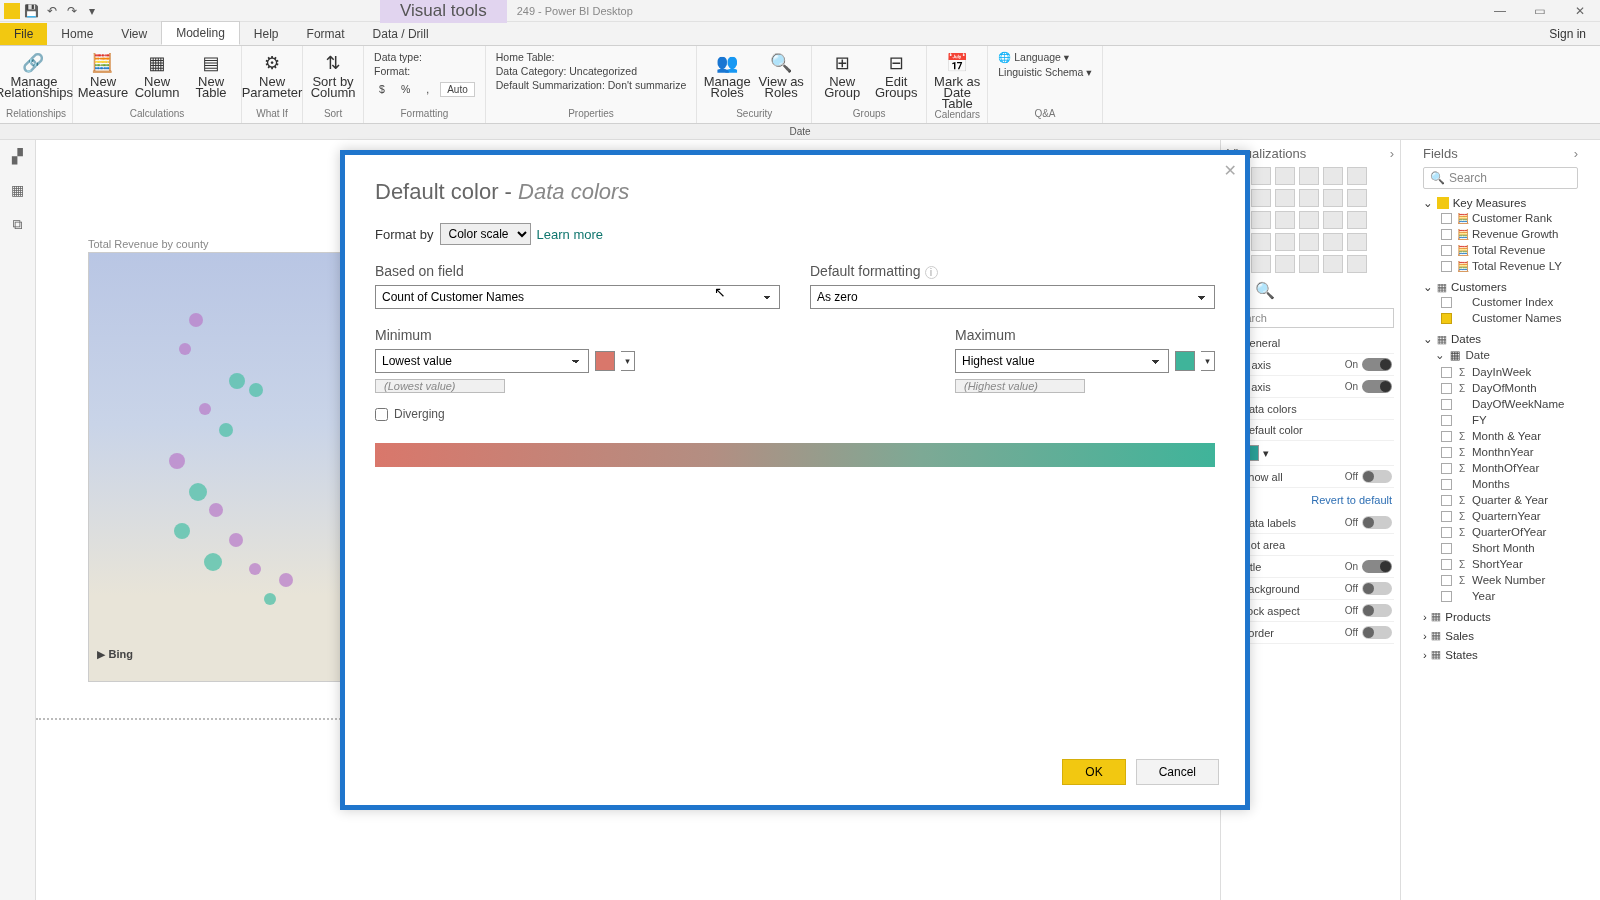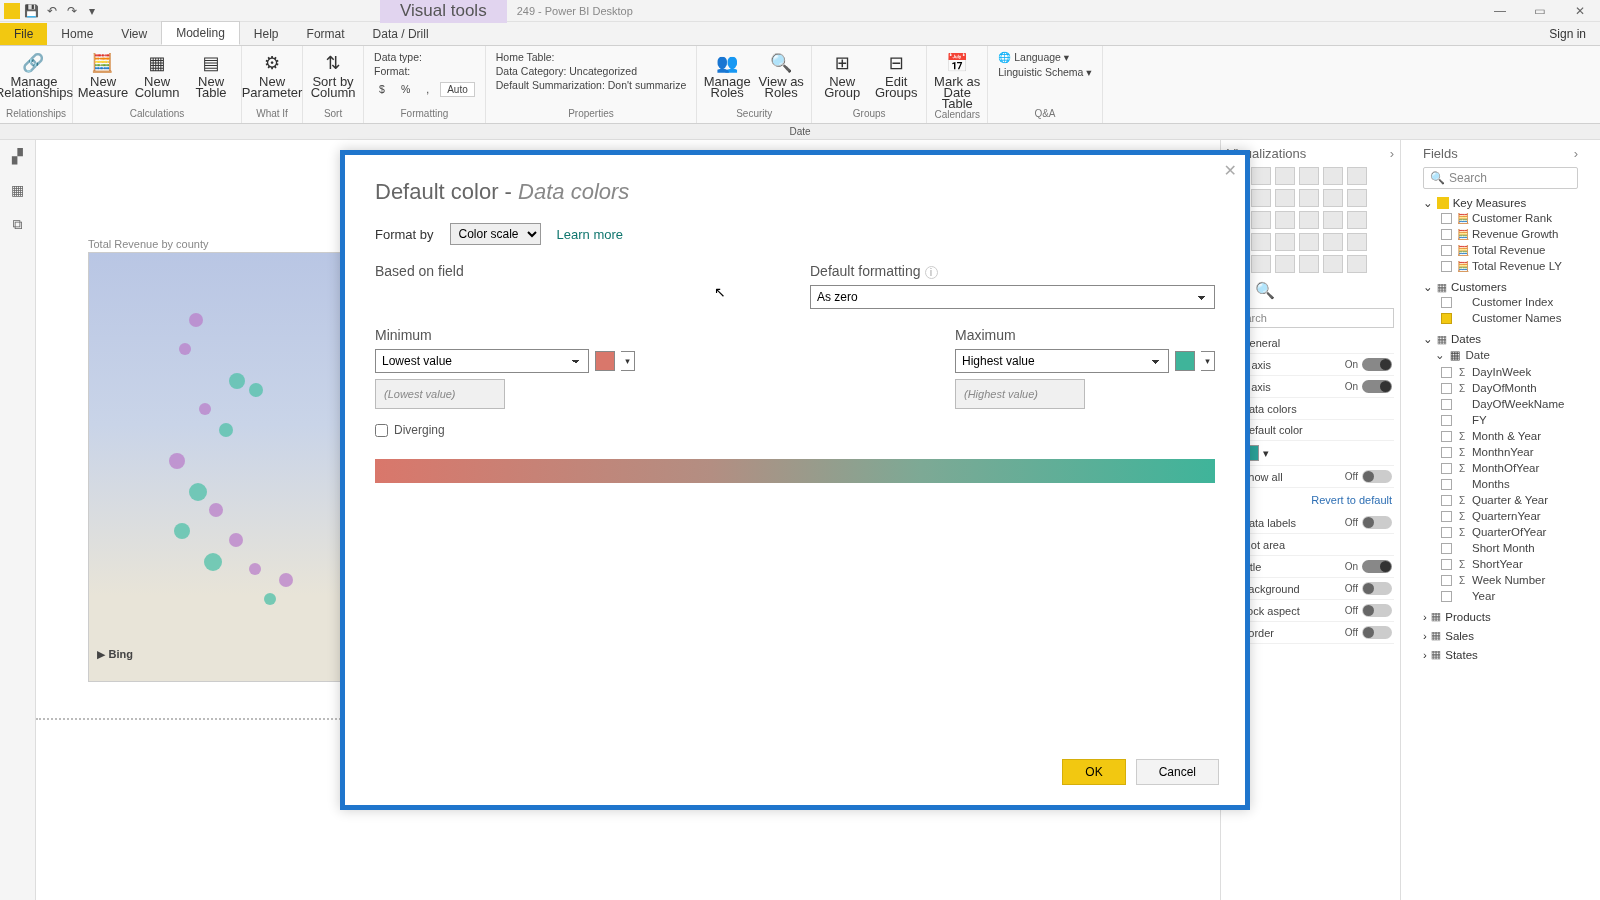--- a/index.html
+++ b/index.html
@@ -76,35 +76,35 @@
 .fld-item{display:flex;align-items:center;gap:5px;padding:2px 0 2px 18px;color:#444;cursor:pointer}
 .fld-item .cb{width:11px;height:11px;border:1px solid #aaa;display:inline-block}
 .fld-item .cb.y{background:#f2c811;border-color:#c9a20c}
 .fld-item .sig{color:#666;font-size:10px;width:10px;text-align:center}
 
 .modal-wrap{position:absolute;left:340px;top:150px;width:910px;height:660px;border:5px solid #1f75cc;background:#fff;box-shadow:0 0 12px rgba(0,0,0,.2);z-index:50}
 .modal{padding:24px 30px;position:relative;height:100%}
 .modal .close{position:absolute;right:8px;top:6px;color:#aaa;font-size:16px;cursor:pointer}
 .modal h1{font-weight:300;font-size:22px;color:#666}
 .modal h1 i{font-style:italic;color:#888}
-.formatby{margin-top:18px;display:flex;align-items:center;gap:16px;font-size:13px}
+.formatby{margin-top:18px;display:flex;align-items:center;gap:6px;font-size:13px}
 .formatby select{border:1px solid #999;padding:2px 4px;font-size:12px}
 .learn{color:#0f766e;cursor:pointer}
 .mrow{display:flex;gap:30px;margin-top:18px}
 .mcol{flex:1}
 .mcol h3{font-size:14px;color:#555;font-weight:400;margin-bottom:6px}
 .mcol h3 .info{color:#aaa;font-size:11px;border:1px solid #ccc;border-radius:50%;width:13px;height:13px;display:inline-flex;align-items:center;justify-content:center;margin-left:4px}
 .msel{width:100%;border:1px solid #888;padding:4px 6px;font-size:12px;background:#fff;cursor:pointer;appearance:none;background-image:linear-gradient(45deg,transparent 50%,#333 50%),linear-gradient(135deg,#333 50%,transparent 50%);background-position:calc(100% - 12px) 10px,calc(100% - 8px) 10px;background-size:4px 4px;background-repeat:no-repeat}
 .min-row{display:flex;gap:6px;align-items:center;margin-top:6px}
 .min-row .msel{flex:1}
 .cswatch{width:20px;height:20px;border:1px solid #888;cursor:pointer}
 .cswatch.red{background:#d9776b}
 .cswatch.teal{background:#3fb49a}
 .cdrop{width:14px;height:20px;border:1px solid #888;border-left:none;display:flex;align-items:center;justify-content:center;font-size:9px;cursor:pointer}
-.valbox{margin-top:6px;border:1px solid #bbb;background:#f0f0f0;padding:8px 8px;font-size:11px;color:#888;font-style:italic;width:130px}
+.valbox{margin-top:6px;border:1px solid #bbb;background:#f0f0f0;padding:0 8px;font-size:11px;color:#888;font-style:italic;width:130px}
 .diverg{margin-top:14px;font-size:12px;color:#555;display:flex;align-items:center;gap:6px}
 .diverg input{cursor:pointer}
 .gradient{margin-top:22px;height:24px;background:linear-gradient(90deg,#d9776b 0%,#b38e82 40%,#7da995 65%,#3fb49a 100%)}
 .mbuttons{position:absolute;right:26px;bottom:20px;display:flex;gap:10px}
 .mbuttons button{padding:5px 22px;border:1px solid #ccc;font-size:12px;cursor:pointer}
 .mbuttons .ok{background:#f2c811;border-color:#d5ae0a}
 .mbuttons .cancel{background:#f3f3f3}
 .cursor{position:absolute;left:714px;top:284px;font-size:14px;color:#000;pointer-events:none;z-index:60}
 </style>
 </head>
@@ -568,20 +568,21 @@
     <span class="close">✕</span>
     <h1><span>Default color - </span><i>Data colors</i></h1>
     <div class="formatby">
       <span>Format by</span>
       <select class=""><option>Color scale</option></select>
       <span class="learn">Learn more</span>
     </div>
     <div class="mrow">
       <div class="mcol">
         <h3>Based on field</h3>
+        <select class="msel"><option>Count of Customer Names</option></select>
       </div>
       <div class="mcol">
         <h3><span>Default formatting</span><span class="info">i</span></h3>
         <select class="msel"><option>As zero</option></select>
       </div>
     </div>
     <div class="mrow">
       <div class="mcol">
         <h3>Minimum</h3>
         <div class="min-row">

